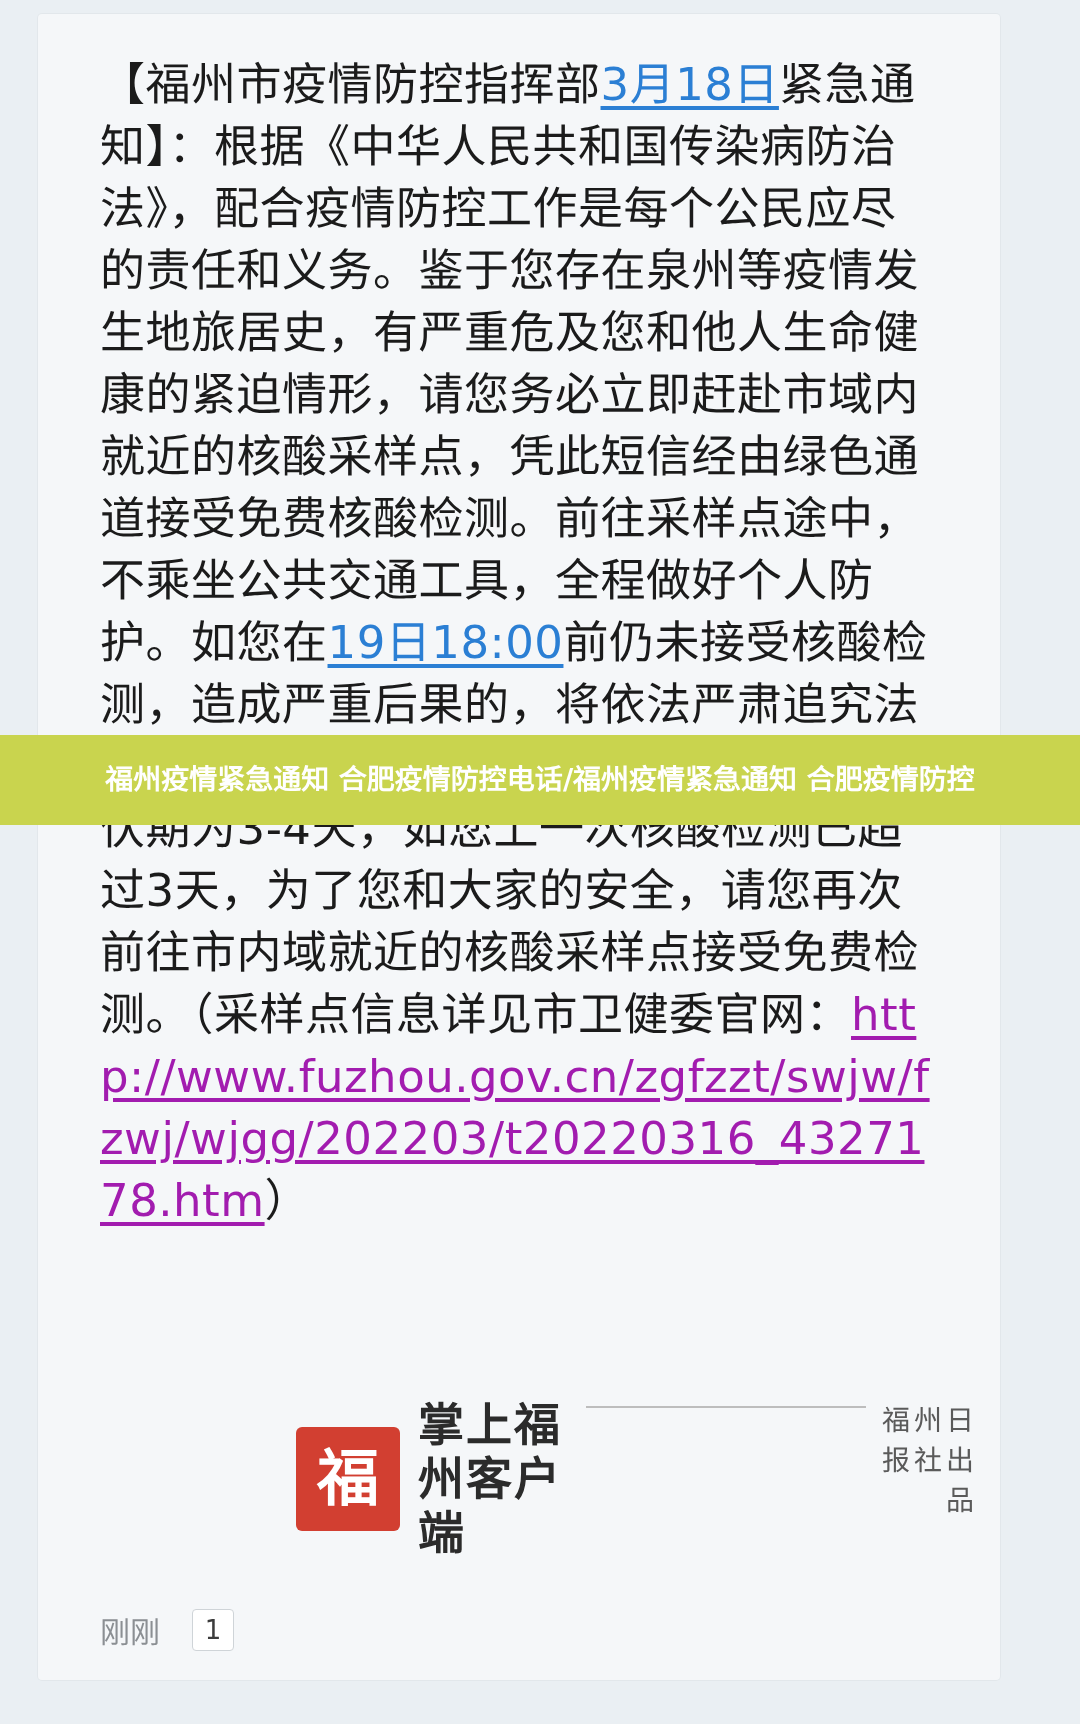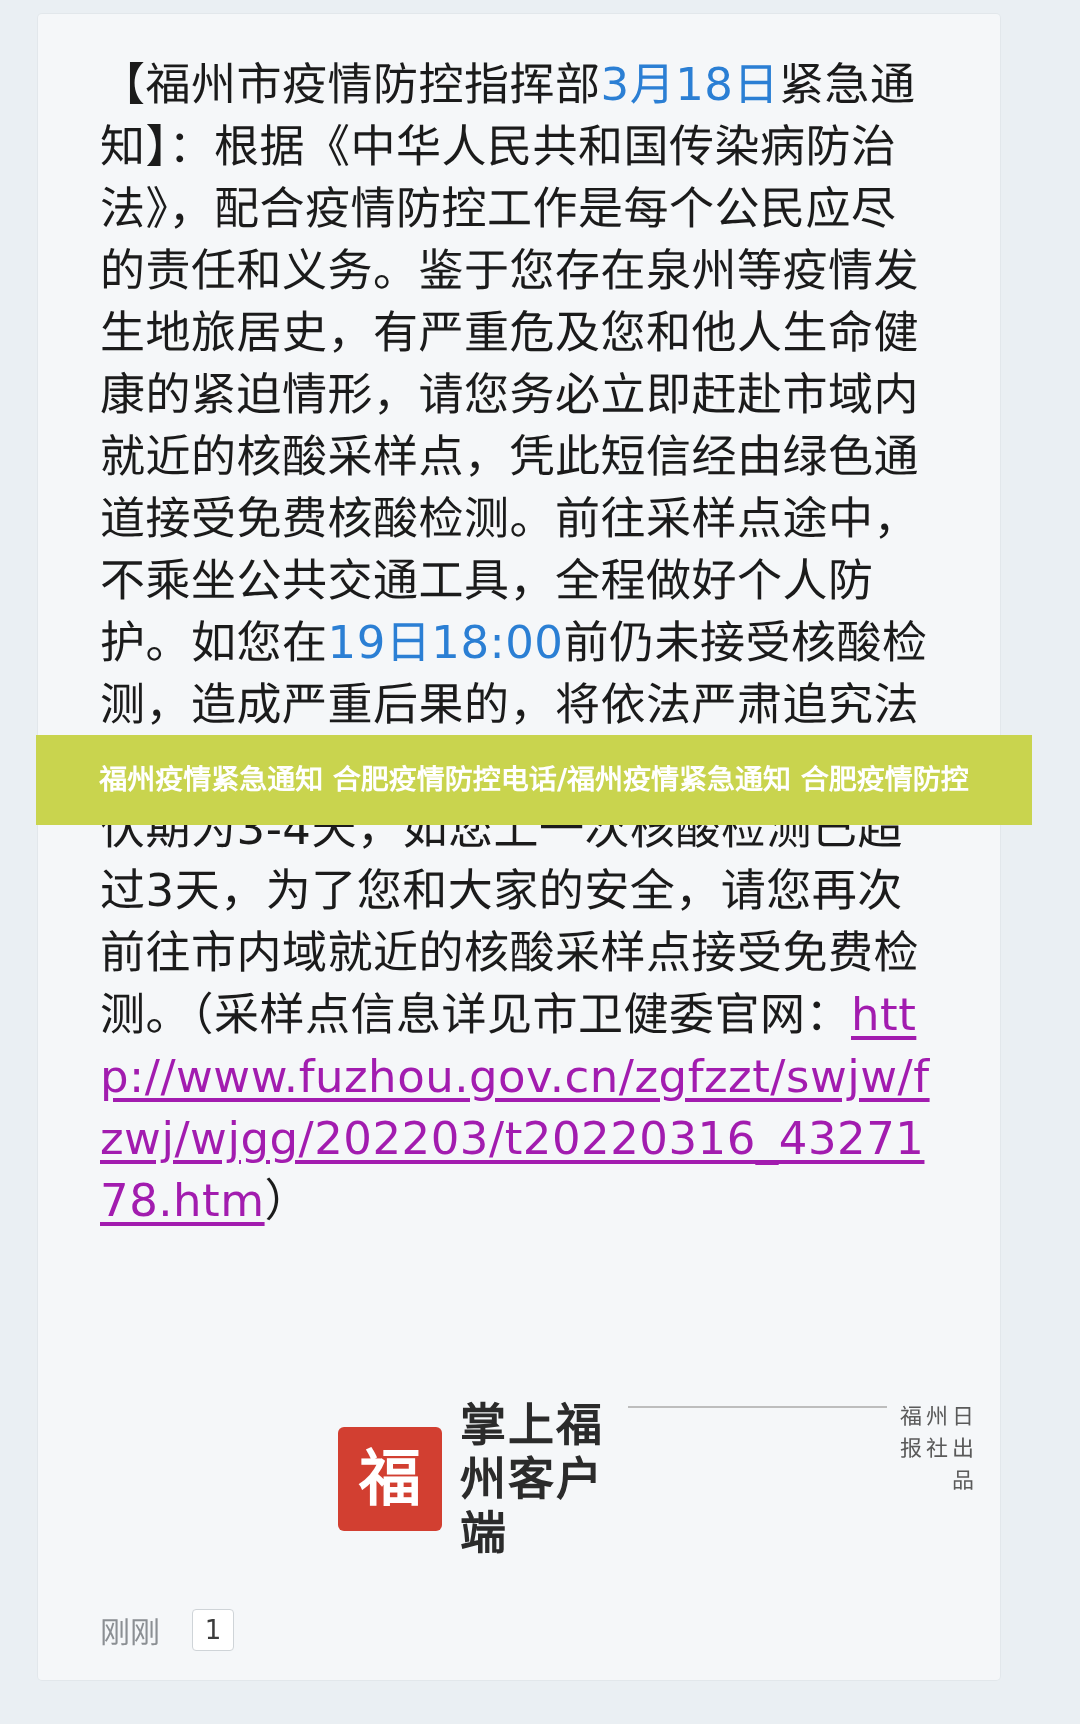--- a/index.html
+++ b/index.html
@@ -38,42 +38,42 @@
     font-size:45px;
     line-height:62px;
     letter-spacing:0.5px;
     font-family:"DejaVu Sans","Liberation Sans",sans-serif;
     word-break:break-all;
     white-space:pre-wrap;
     margin:0;
   }
   .lnk{
     color:#2b7fd4;
+    text-decoration:underline;
     text-underline-offset:6px;
   }
   .url{
     color:#a21caf;
     text-decoration:underline;
     text-underline-offset:6px;
     word-break:break-all;
   }
   
   .band{
     position:absolute;
     left:0;top:735px;
-    width:996px;
+    width:1080px;
     min-height:90px;
     background:#c9d44e;
     display:flex;
     align-items:center;
     justify-content:center;
     padding:10px 40px;
     box-sizing:border-box;
     z-index:8;
-    margin-left:36px;
   }
   .band-text{
     color:#ffffff;
     font-size:28px;
     font-weight:bold;
     line-height:40px;
     text-align:center;
     font-family:"DejaVu Sans","Liberation Sans",sans-serif;
   }
   
@@ -106,21 +106,21 @@
     font-weight:bold;
     letter-spacing:2px;
     line-height:54px;
     font-family:"DejaVu Sans","Liberation Sans",sans-serif;
   }
   .brand-rule{
     height:2px;background:#bdbdbd;margin:8px 0 6px 0;width:100%;
   }
   .brand-sub{
     color:#5a5a5a;
-    font-size:22px;
+    font-size:28px;
     letter-spacing:4px;
     text-align:right;
     font-family:"DejaVu Sans","Liberation Sans",sans-serif;
   }
   
   .footer{
     position:absolute;
     left:62px;bottom:28px;
     display:flex;align-items:center;
   }

